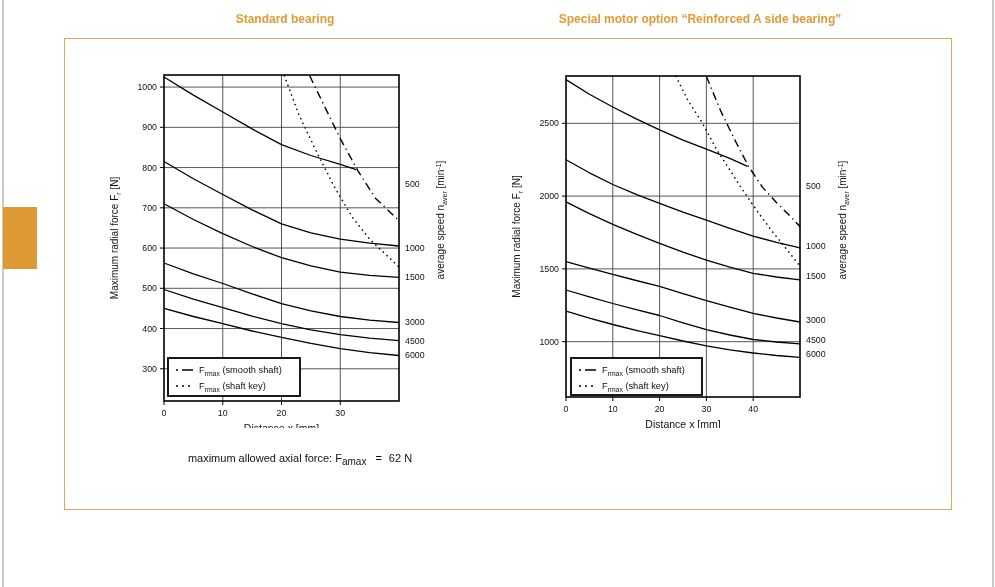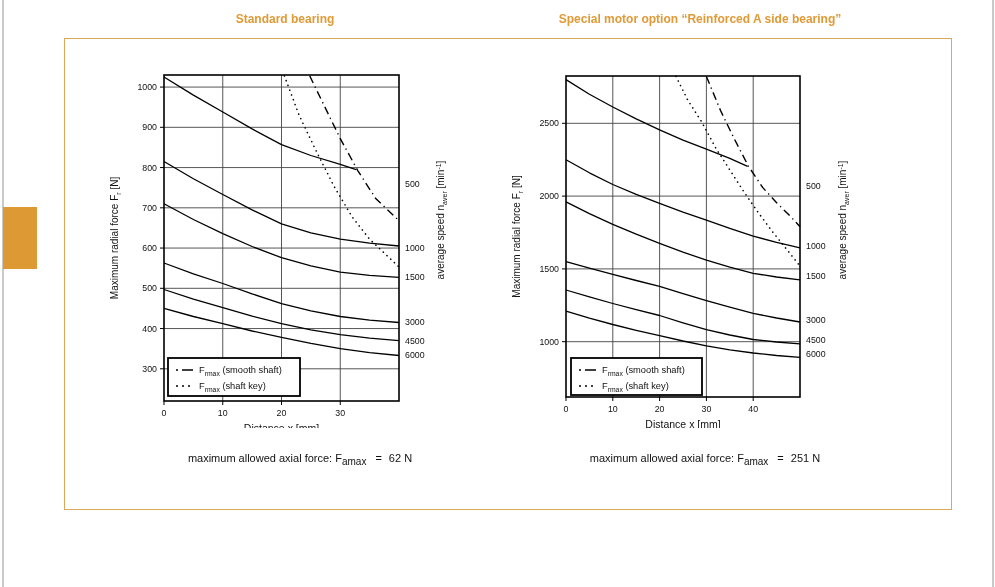--- a/index.html
+++ b/index.html
@@ -151,16 +151,13 @@
       <circle cx="92" cy="328" r="1" fill="#000"></circle>
       <text x="102" y="331" font-size="9.3" text-anchor="start" fill="#111" font-family="&quot;Liberation Sans&quot;, sans-serif"><tspan>F</tspan><tspan dy="3" font-size="6.8">rmax</tspan><tspan dy="-3" font-size="9.3"> (shaft key)</tspan></text>
       <text x="183" y="370" font-size="10.5" text-anchor="middle" fill="#111" font-family="&quot;Liberation Sans&quot;, sans-serif">Distance x [mm]</text>
       <text x="0" y="0" font-size="10" text-anchor="middle" fill="#111" font-family="&quot;Liberation Sans&quot;, sans-serif" transform="translate(20,178.5) rotate(-90)"><tspan font-size="10">Maximum radial force F</tspan><tspan dy="3" font-size="7">r</tspan><tspan dy="-3" font-size="10"> [N]</tspan></text>
       <text x="0" y="0" font-size="10" text-anchor="middle" fill="#111" font-family="&quot;Liberation Sans&quot;, sans-serif" transform="translate(346,162) rotate(-90)"><tspan font-size="10">average speed n</tspan><tspan dy="3" font-size="7">aver</tspan><tspan dy="-3" font-size="10"> [min</tspan><tspan dy="-3.5" font-size="7">-1</tspan><tspan dy="3.5" font-size="10">]</tspan></text>
     </svg>
 
   <div class="caption c1">
     <span>maximum allowed axial force: F</span><sub>amax</sub><span class="eq">=</span><span>62 N</span>
   </div>
-  <div class="caption c2">
-    <span>maximum allowed axial force: F</span><sub>amax</sub><span class="eq">=</span><span>251 N</span>
-  </div>
 </div>
 
 </body></html>

